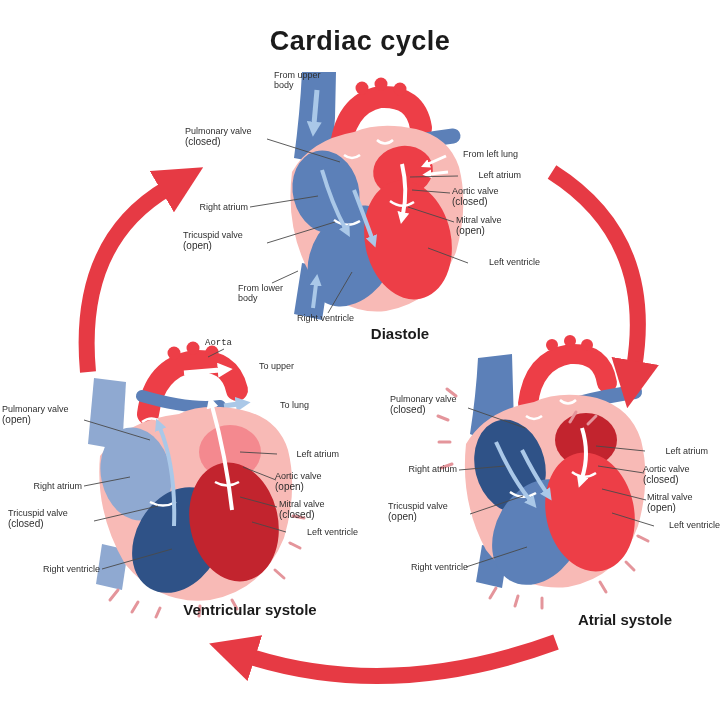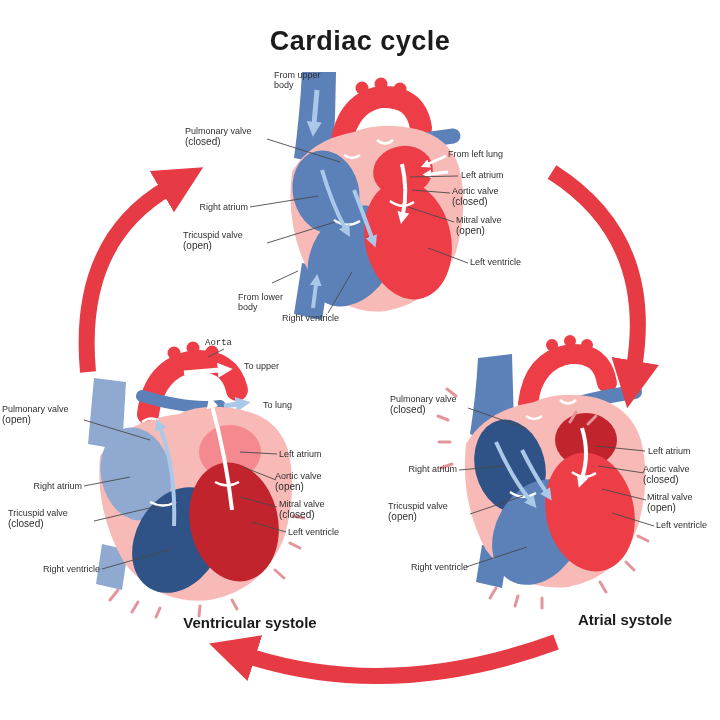--- a/index.html
+++ b/index.html
@@ -3,21 +3,21 @@
 <meta charset="utf-8">
 <style>
   html,body{margin:0;padding:0;background:#ffffff;}
   .stage{position:relative;width:720px;height:720px;background:#fff;overflow:hidden;
          font-family:"Liberation Sans",sans-serif;color:#2f2f2f;}
   .title{position:absolute;left:0;top:26px;width:720px;text-align:center;
          font-size:27px;font-weight:bold;color:#1b1b1b;letter-spacing:.5px;}
   .caption{position:absolute;font-size:15px;font-weight:bold;color:#1b1b1b;text-align:center;}
   .lbl{position:absolute;font-size:9px;line-height:1.12;color:#2f2f2f;}
   .lbl .l2{font-size:10px;}
-  .c{text-align:left;} .r{text-align:right;} .l{text-align:left;}
+  .c{text-align:left;} .r{text-align:right;} .l{text-align:right;}
   svg{display:block;}
   .heart{position:absolute;overflow:visible;}
   .overlay{position:absolute;left:0;top:0;pointer-events:none;}
   .leader{stroke:#4a4a4a;stroke-width:0.9;}
   .f-br{fill:var(--bright-red);} .f-dr{fill:var(--dark-red);} .f-pk{fill:var(--pink-outline);}
   .f-lp{fill:var(--light-pink);} .f-mb{fill:var(--medium-blue);} .f-lb{fill:var(--light-blue);}
   .f-db{fill:var(--dark-blue);}
   .s-br{stroke:var(--bright-red);fill:none;} .s-mb{stroke:var(--medium-blue);fill:none;}
   .s-fb{stroke:var(--flow-blue);fill:none;} .s-fw{stroke:var(--flow-white);fill:none;}
   .s-dp{stroke:var(--dash-pink);fill:none;stroke-width:3;stroke-linecap:round;}
@@ -188,22 +188,23 @@
   <div class="lbl l" style="left:461px;top:170px;width:60px;">Left atrium</div>
   <div class="lbl c" style="left:452px;top:186px;width:66px;">
     <div>Aortic valve</div>
     <div class="l2">(closed)</div>
   </div>
   <div class="lbl c" style="left:456px;top:215px;width:70px;">
     <div>Mitral  valve</div>
     <div class="l2">(open)</div>
   </div>
   <div class="lbl l" style="left:470px;top:257px;width:70px;">Left ventricle</div>
-  <div class="lbl c" style="left:238px;top:292px;width:60px;">From lower body</div>
+  <div class="lbl c" style="left:238px;top:283px;width:60px;">From lower body</div>
   <div class="lbl l" style="left:282px;top:313px;width:72px;">Right ventricle</div>
+  <div class="caption" style="left:330px;top:325px;width:140px;">Diastole</div>
 
   <div class="lbl c" style="left:205px;top:338px;width:46px;font-family:Liberation Mono, monospace;">Aorta</div>
   <div class="lbl l" style="left:244px;top:361px;width:50px;">To upper</div>
   <div class="lbl l" style="left:263px;top:400px;width:46px;">To lung</div>
   <div class="lbl c" style="left:2px;top:404px;width:80px;">
     <div>Pulmonary valve</div>
     <div class="l2">(open)</div>
   </div>
   <div class="lbl r" style="left:6px;top:481px;width:76px;">Right atrium</div>
   <div class="lbl c" style="left:8px;top:508px;width:84px;">
@@ -214,21 +215,21 @@
   <div class="lbl c" style="left:275px;top:471px;width:66px;">
     <div>Aortic valve</div>
     <div class="l2">(open)</div>
   </div>
   <div class="lbl c" style="left:279px;top:499px;width:72px;">
     <div>Mitral  valve</div>
     <div class="l2">(closed)</div>
   </div>
   <div class="lbl l" style="left:288px;top:527px;width:70px;">Left ventricle</div>
   <div class="lbl r" style="left:28px;top:564px;width:72px;">Right ventricle</div>
-  <div class="caption" style="left:165px;top:614px;width:170px;">Ventricular systole</div>
+  <div class="caption" style="left:165px;top:601px;width:170px;">Ventricular systole</div>
 
   <div class="lbl c" style="left:390px;top:394px;width:80px;">
     <div>Pulmonary valve</div>
     <div class="l2">(closed)</div>
   </div>
   <div class="lbl r" style="left:385px;top:464px;width:72px;">Right atrium</div>
   <div class="lbl c" style="left:388px;top:501px;width:84px;">
     <div>Tricuspid  valve</div>
     <div class="l2">(open)</div>
   </div>

